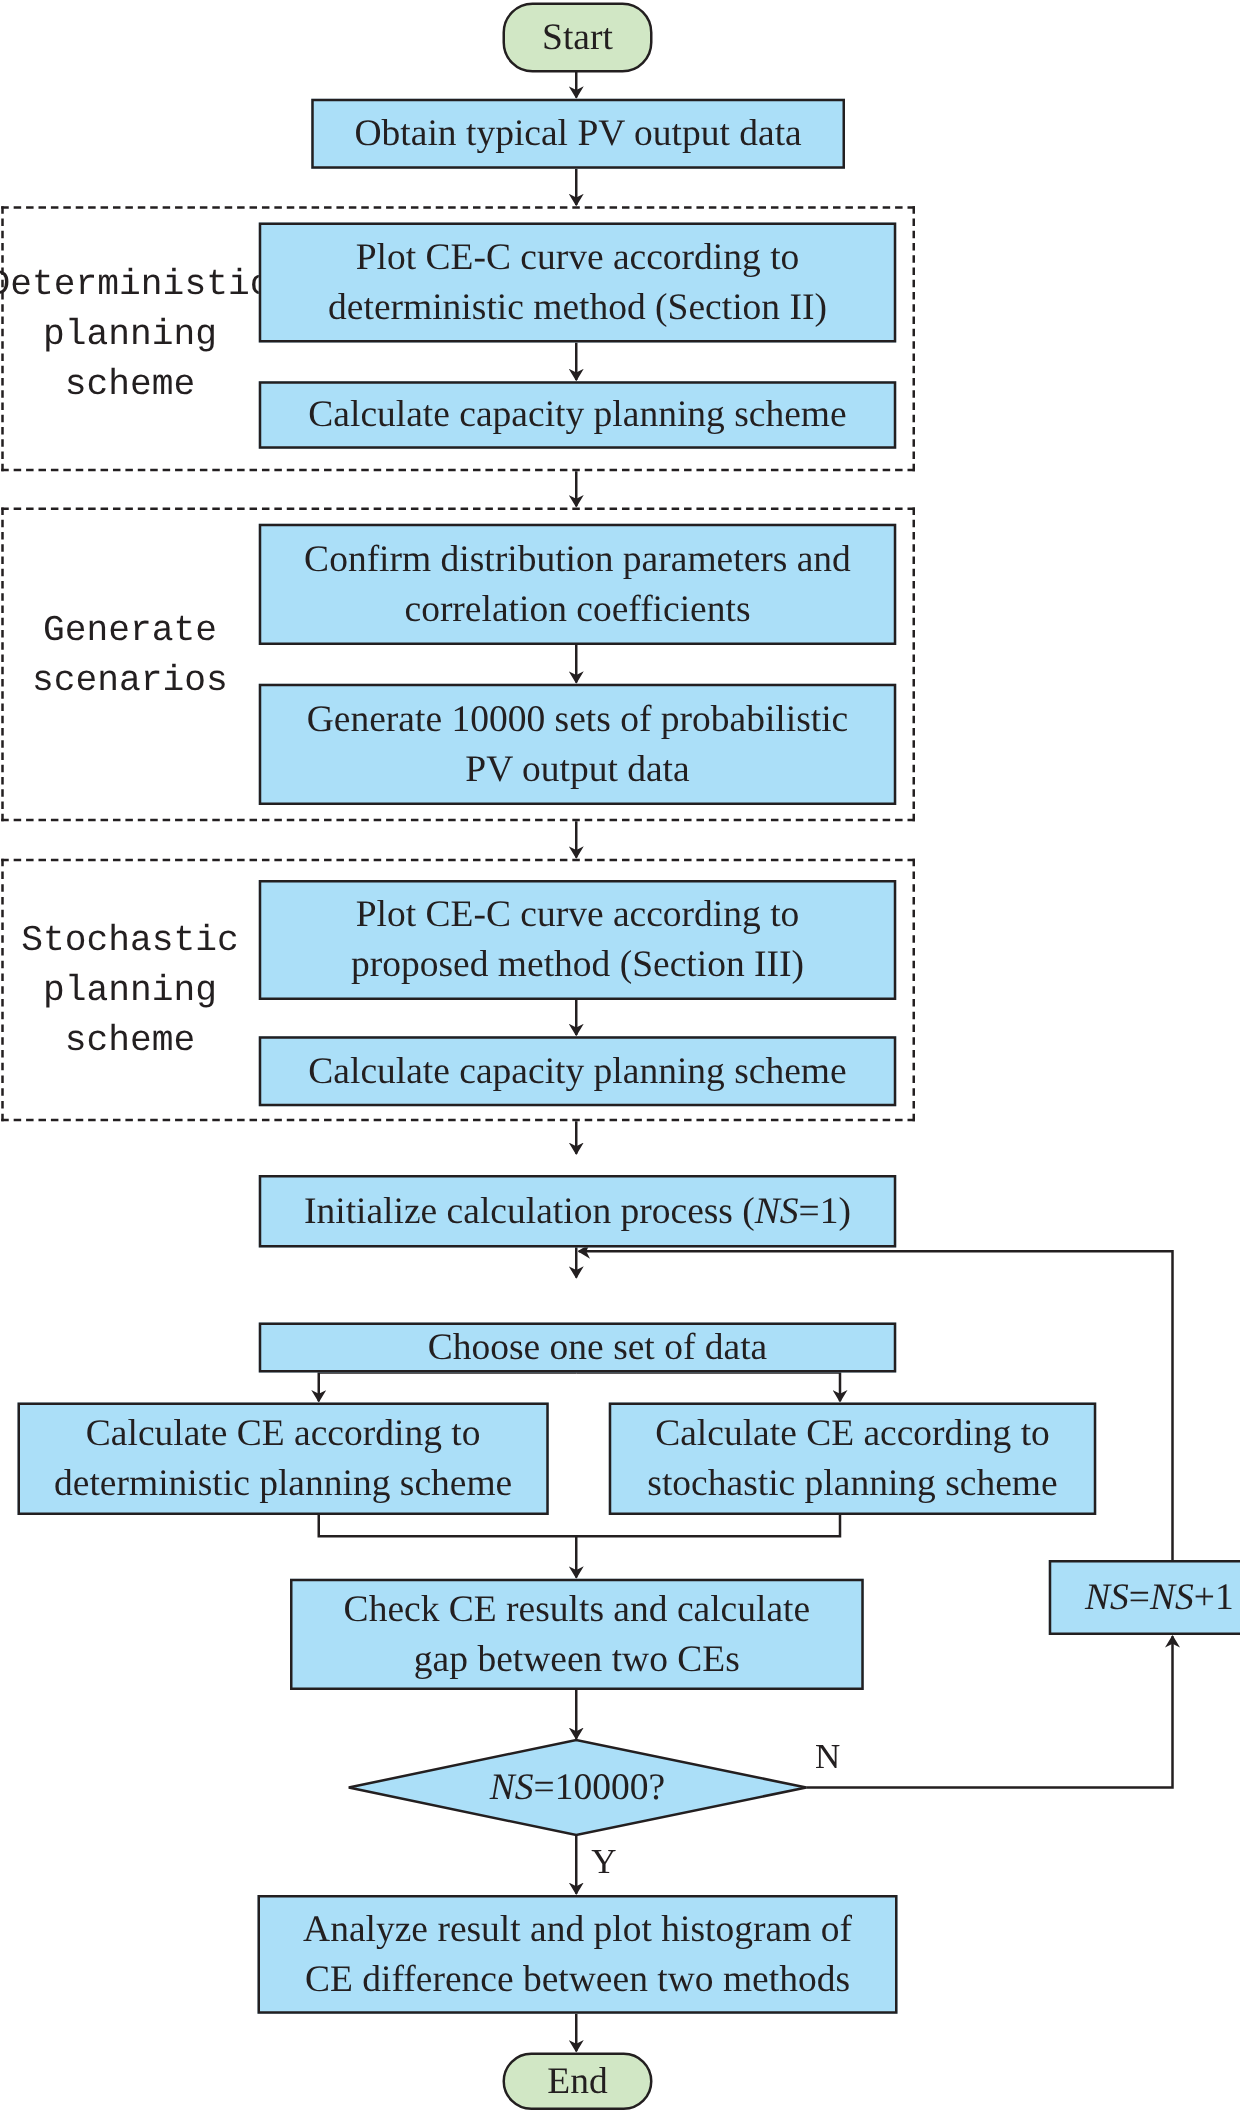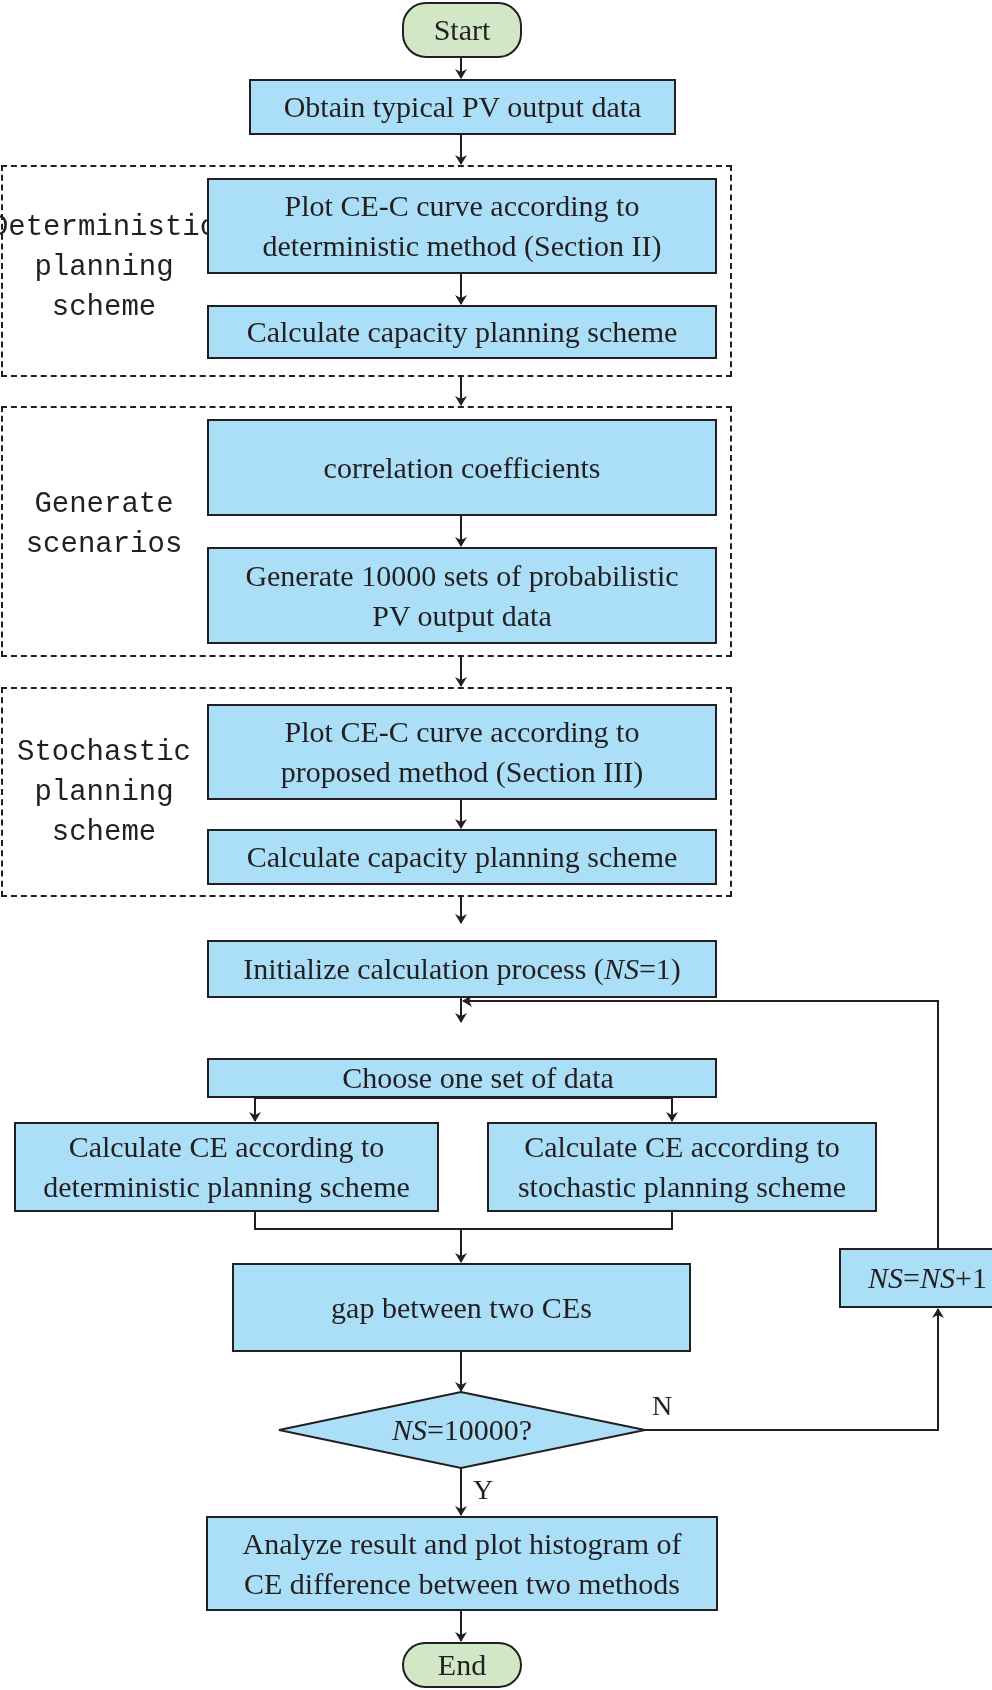--- a/index.html
+++ b/index.html
@@ -94,20 +94,21 @@
     <div>Plot CE-C curve according to</div>
     <div>deterministic method (Section II)</div>
   </div>
 </div>
 <div class="box" style="left:207px;top:305px;width:510px;height:54px;">
   <span>Calculate capacity planning scheme</span>
 </div>
 
 <div class="box" style="left:207px;top:419px;width:510px;height:97px;">
   <div>
+    <div>Confirm distribution parameters and</div>
     <div>correlation coefficients</div>
   </div>
 </div>
 <div class="box" style="left:207px;top:547px;width:510px;height:97px;">
   <div>
     <div>Generate 10000 sets of probabilistic</div>
     <div>PV output data</div>
   </div>
 </div>
 
@@ -139,20 +140,21 @@
 </div>
 <div class="box" style="left:487px;top:1122px;width:390px;height:90px;">
   <div>
     <div>Calculate CE according to</div>
     <div>stochastic planning scheme</div>
   </div>
 </div>
 
 <div class="box" style="left:232px;top:1263px;width:459px;height:89px;">
   <div>
+    <div>Check CE results and calculate</div>
     <div>gap between two CEs</div>
   </div>
 </div>
 
 <div class="box" style="left:839px;top:1248px;width:177px;height:60px;">
   <span>
     <i>NS</i><span>=</span><i>NS</i><span>+1</span>
   </span>
 </div>
 

